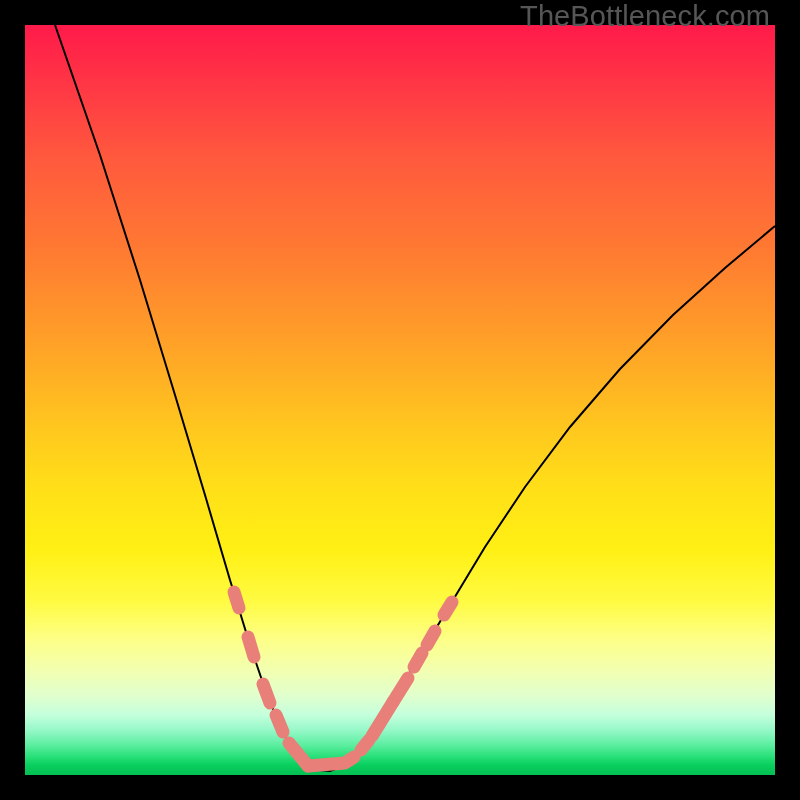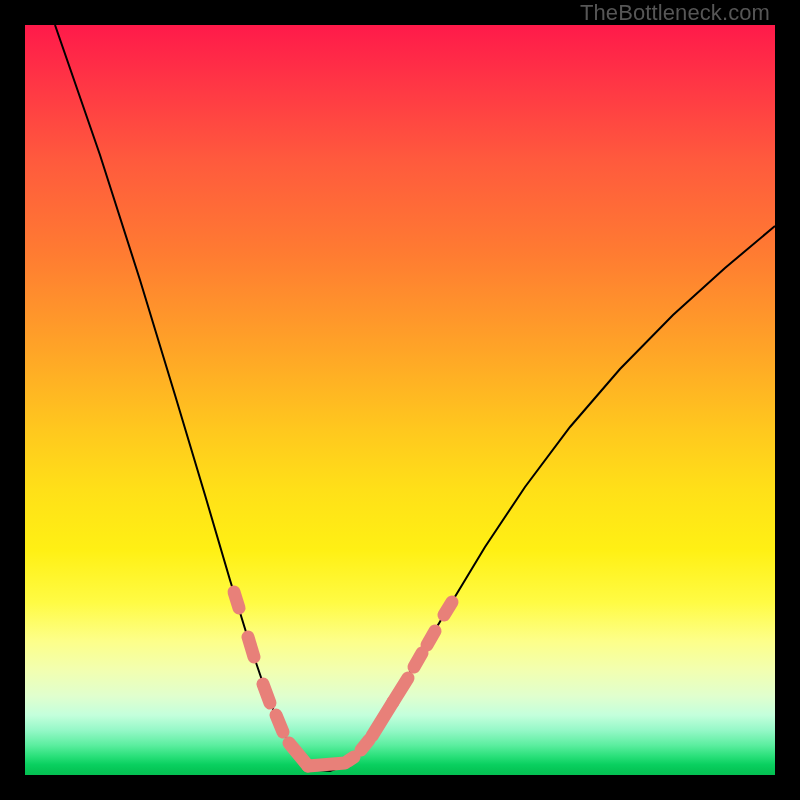--- a/index.html
+++ b/index.html
@@ -54,21 +54,21 @@
     width: 750px;
     height: 750px;
     pointer-events: none;
   }
   .watermark {
     position: absolute;
     top: 0px;
     right: 30px;
     color: #565656;
     font-family: Arial, Helvetica, sans-serif;
-    font-size: 22px;
+    font-size: 29px;
     letter-spacing: 0.1px;
     font-weight: 400;
   }
 </style>
 </head>
 <body>
 
 <div class="chart-frame">
   <div class="plot-area"></div>
   <svg class="curve-svg" viewBox="0 0 750 750" preserveAspectRatio="none">

